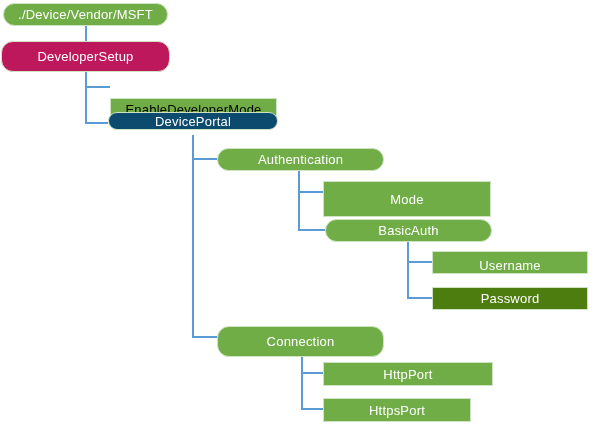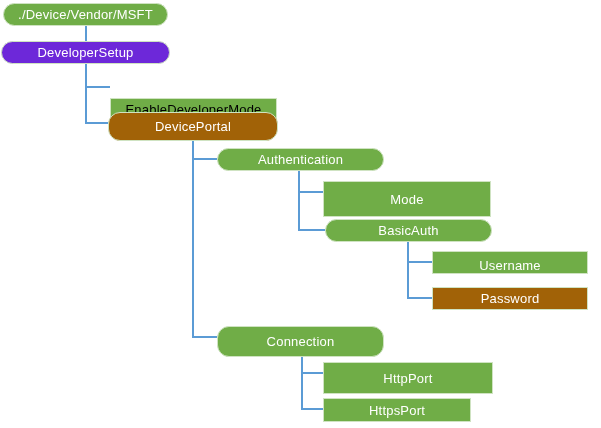--- a/index.html
+++ b/index.html
@@ -55,47 +55,47 @@
       <div class="seg" style="background: rgb(91, 155, 213); left: 408px; top: 261px; width: 24px; height: 2px;"></div>
       <div class="seg" style="background: rgb(91, 155, 213); left: 408px; top: 297px; width: 24px; height: 2px;"></div>
       <div class="seg" style="background: rgb(91, 155, 213); left: 301px; top: 349px; width: 2px; height: 61px;"></div>
       <div class="seg" style="background: rgb(91, 155, 213); left: 302px; top: 372px; width: 21px; height: 2px;"></div>
       <div class="seg" style="background: rgb(91, 155, 213); left: 302px; top: 408px; width: 21px; height: 2px;"></div>
     </div>
   <div class="layer" id="node-layer">
       <div class="node pill" style="left: 3px; top: 3px; width: 165px; height: 23px; background: rgb(112, 173, 71); border: 1px solid rgb(207, 227, 194); color: rgb(255, 255, 255);">
         <span>./Device/Vendor/MSFT</span>
       </div>
-      <div class="node pill" style="left: 1px; top: 41px; width: 169px; height: 23px; background: #6d28d9; border: 1px solid rgb(207, 227, 194); color: rgb(255, 255, 255);">
+      <div class="node pill" style="left: 1px; top: 41px; width: 169px; height: 31px; background: #be185d; border: 1px solid rgb(207, 227, 194); color: rgb(255, 255, 255);">
         <span>DeveloperSetup</span>
       </div>
       <div class="node rect" style="left: 110px; top: 76px; width: 167px; height: 23px; background: rgb(112, 173, 71); border: 1px solid rgb(207, 227, 194); color: #000000; margin-top: 22px;">
         <span>EnableDeveloperMode</span>
       </div>
-      <div class="node pill" style="left: 108px; top: 112px; width: 170px; height: 29px; background: #a16207; border: 1px solid rgb(207, 227, 194); color: rgb(255, 255, 255);">
+      <div class="node pill" style="left: 108px; top: 112px; width: 170px; height: 18px; background: #0c4a6e; border: 1px solid rgb(207, 227, 194); color: rgb(255, 255, 255);">
         <span>DevicePortal</span>
       </div>
       <div class="node pill" style="left: 217px; top: 148px; width: 167px; height: 23px; background: rgb(112, 173, 71); border: 1px solid rgb(207, 227, 194); color: rgb(255, 255, 255);">
         <span>Authentication</span>
       </div>
       <div class="node rect" style="left: 323px; top: 181px; width: 168px; height: 36px; background: rgb(112, 173, 71); border: 1px solid rgb(207, 227, 194); color: rgb(255, 255, 255);">
         <span>Mode</span>
       </div>
       <div class="node pill" style="left: 325px; top: 219px; width: 167px; height: 23px; background: rgb(112, 173, 71); border: 1px solid rgb(207, 227, 194); color: rgb(255, 255, 255);">
         <span>BasicAuth</span>
       </div>
       <div class="node rect" style="left: 432px; top: 251px; width: 156px; height: 23px; background: rgb(112, 173, 71); border: 1px solid rgb(207, 227, 194); color: rgb(255, 255, 255); align-items: flex-end;">
         <span>Username</span>
       </div>
-      <div class="node rect" style="left: 432px; top: 287px; width: 156px; height: 23px; background: #a16207; border: 1px solid rgb(207, 227, 194); color: rgb(255, 255, 255);">
+      <div class="node rect" style="left: 432px; top: 287px; width: 156px; height: 23px; background: #4d7c0f; border: 1px solid rgb(207, 227, 194); color: rgb(255, 255, 255);">
         <span>Password</span>
       </div>
       <div class="node pill" style="left: 217px; top: 326px; width: 167px; height: 31px; background: rgb(112, 173, 71); border: 1px solid rgb(207, 227, 194); color: rgb(255, 255, 255);">
         <span>Connection</span>
       </div>
-      <div class="node rect" style="left: 323px; top: 362px; width: 170px; height: 32px; background: rgb(112, 173, 71); border: 1px solid rgb(207, 227, 194); color: rgb(255, 255, 255); text-align: center;">
+      <div class="node rect" style="left: 323px; top: 362px; width: 170px; height: 24px; background: rgb(112, 173, 71); border: 1px solid rgb(207, 227, 194); color: rgb(255, 255, 255); text-align: center;">
         <span>HttpPort</span>
       </div>
       <div class="node rect" style="left: 323px; top: 398px; width: 148px; height: 24px; background: rgb(112, 173, 71); border: 1px solid rgb(207, 227, 194); color: rgb(255, 255, 255);">
         <span>HttpsPort</span>
       </div>
     </div>
 </div>
 
 </body></html>

